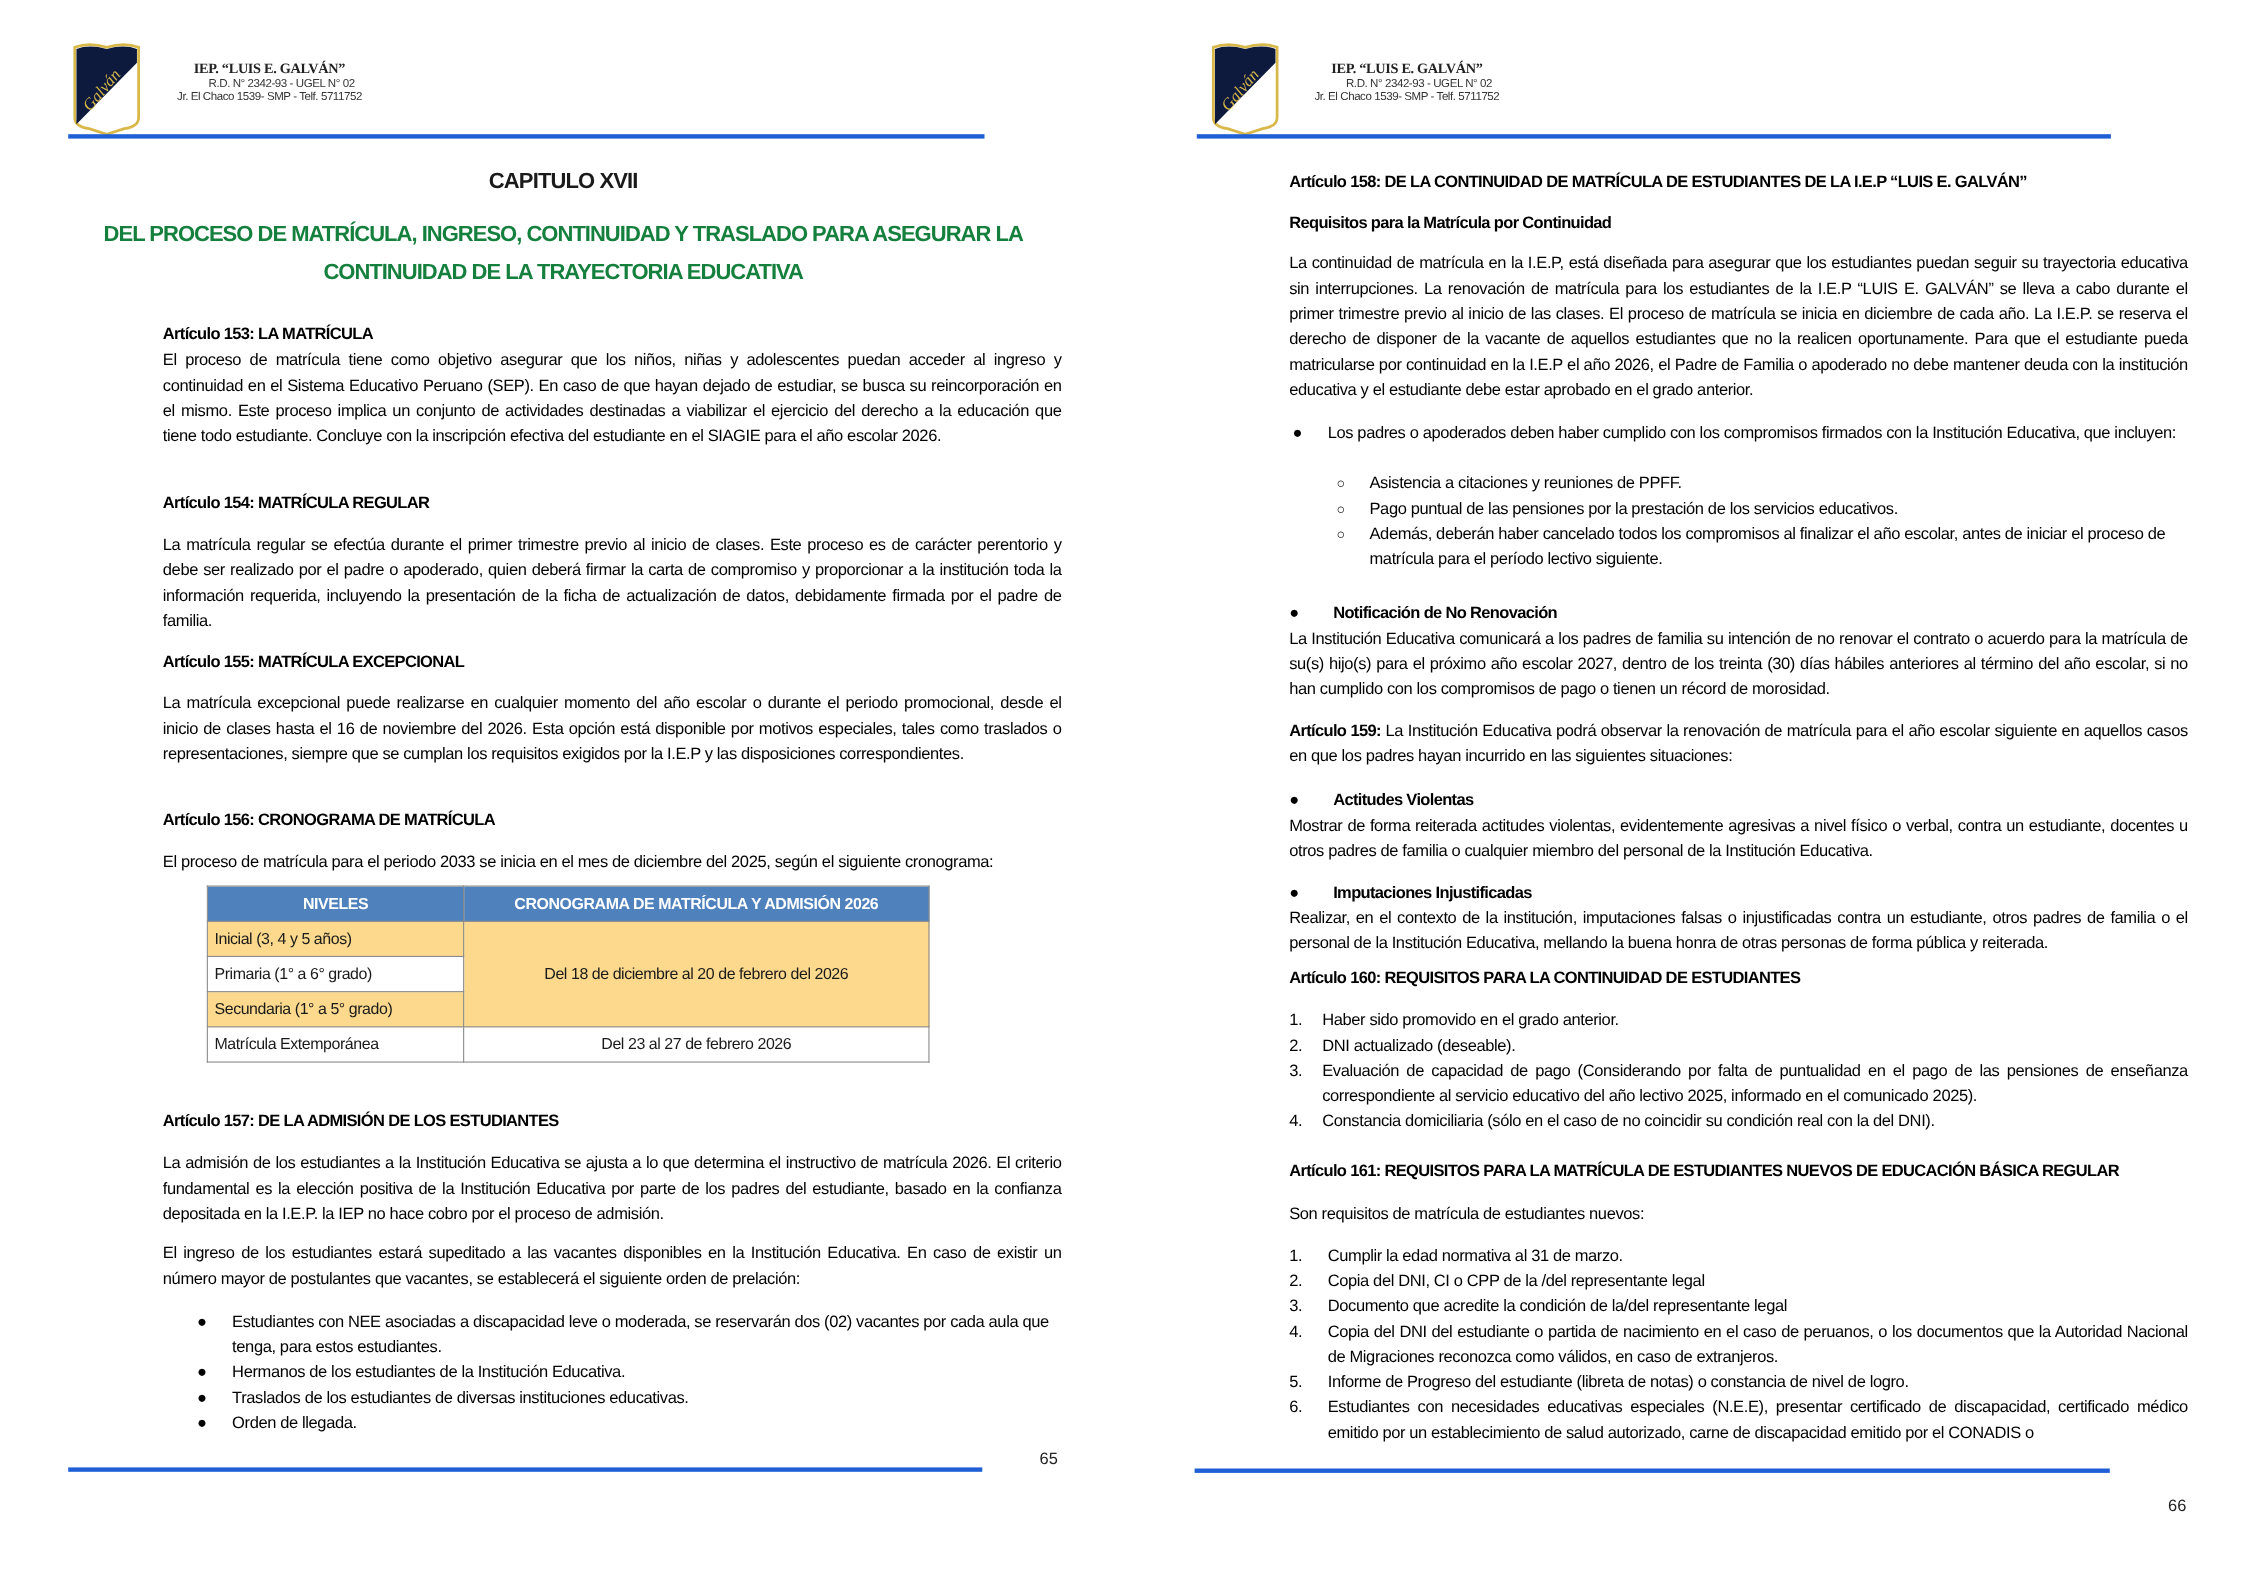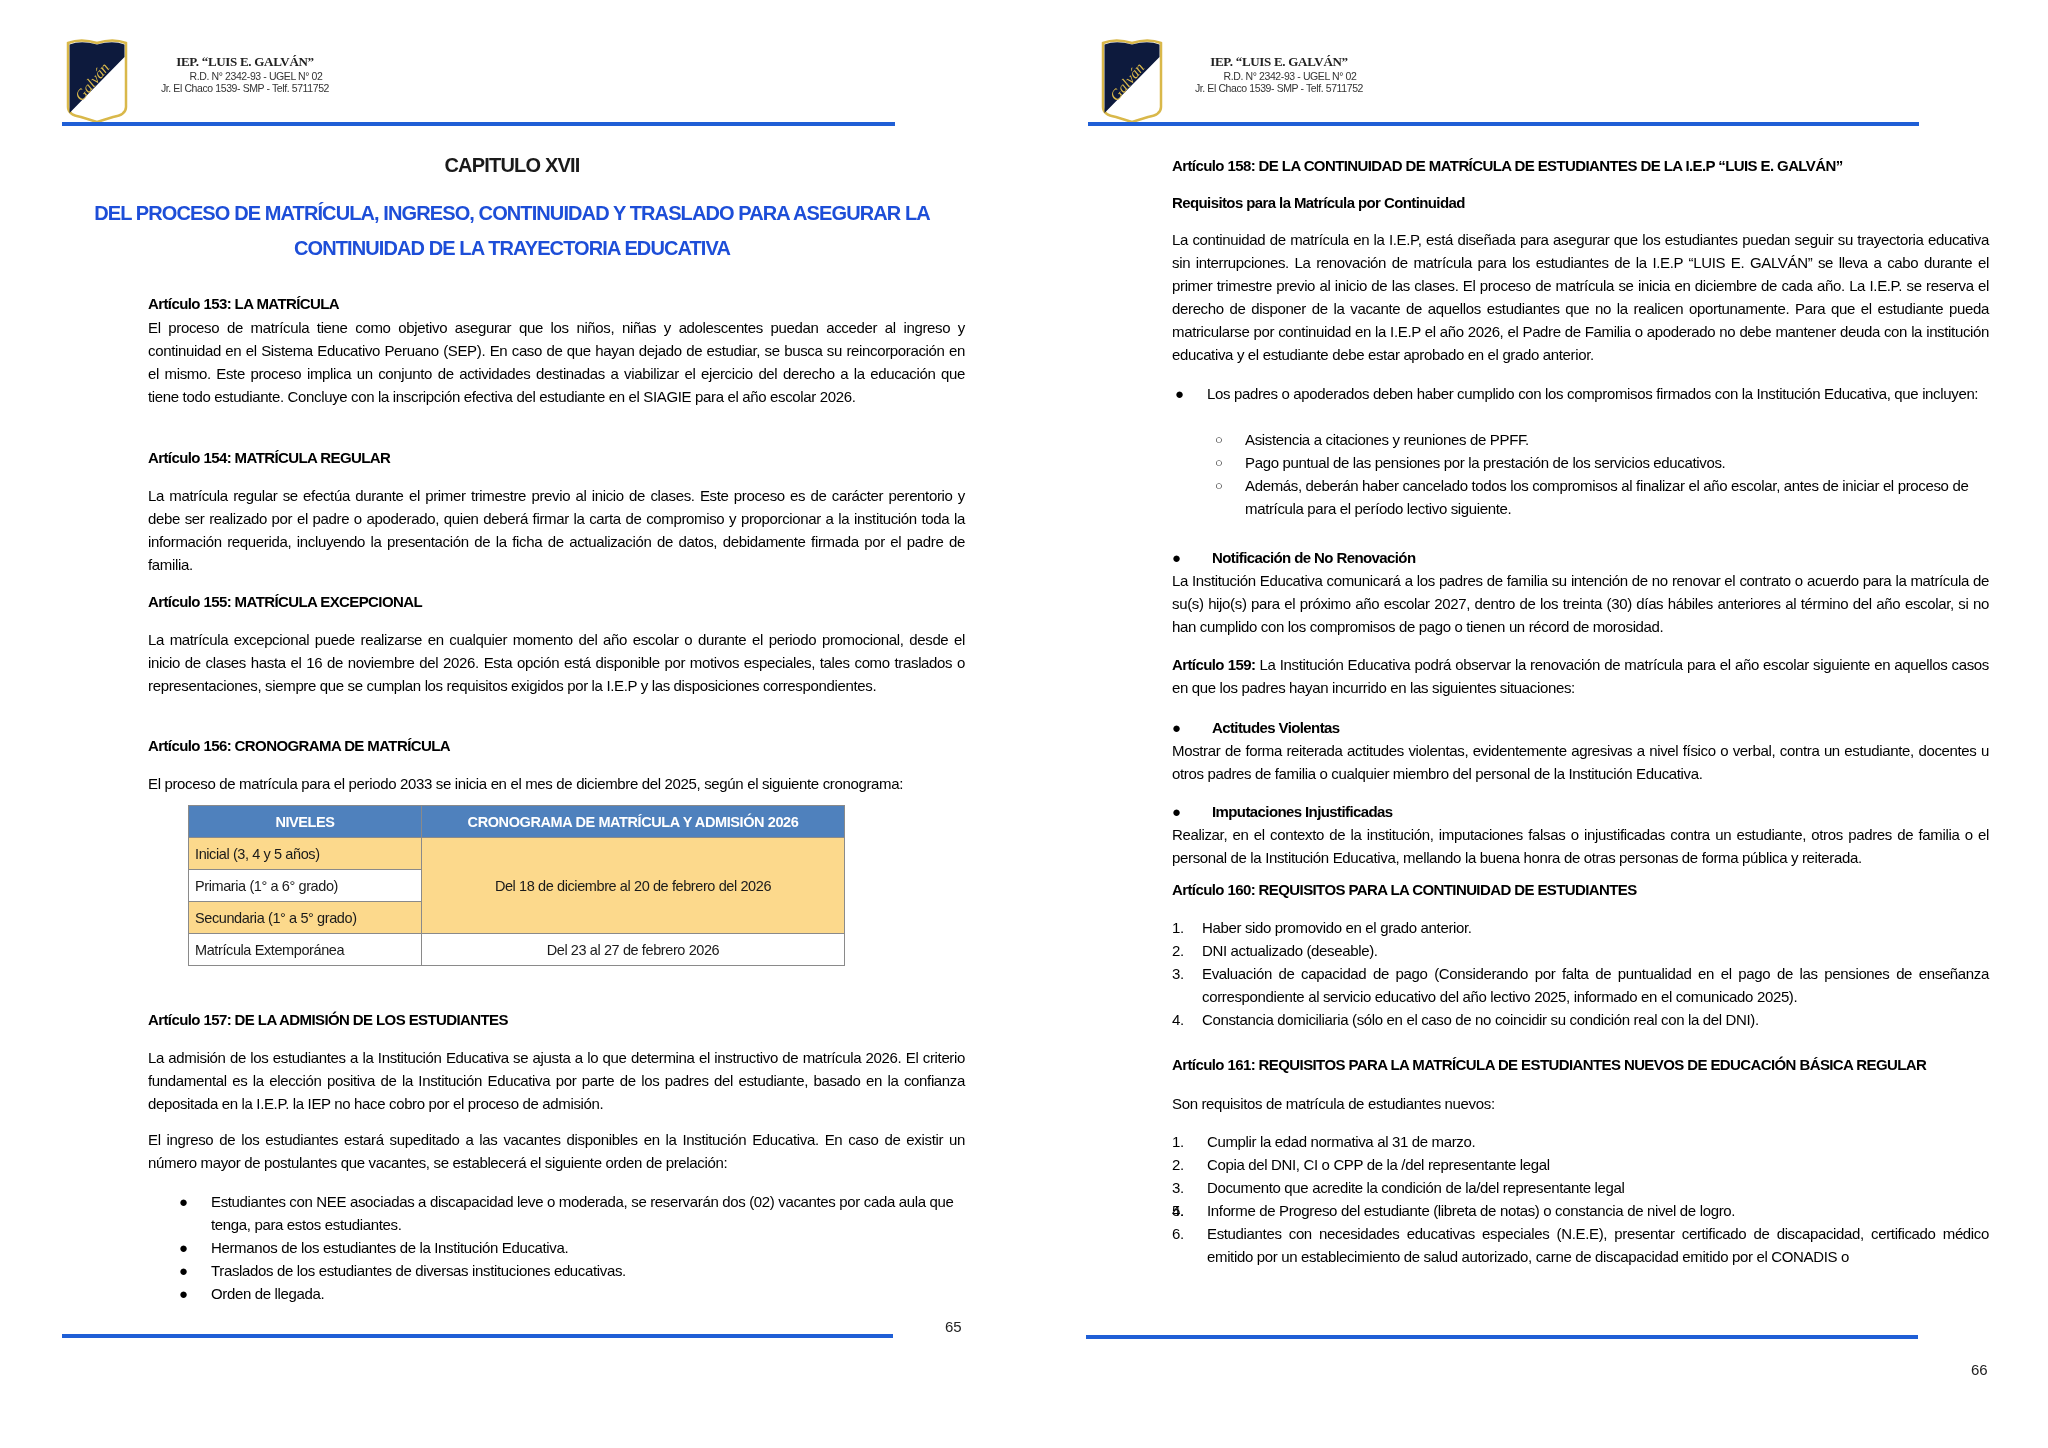--- a/index.html
+++ b/index.html
@@ -16,21 +16,21 @@
   .hdr-text { position:absolute; text-align:center; line-height:1.15; }
   .hdr-title { font-family:"Liberation Serif", serif; font-weight:bold; font-size:13px; color:#222; letter-spacing:-0.3px; }
   .hdr-sub { font-size:10.5px; color:#333; letter-spacing:-0.4px; }
   .blue-rule { position:absolute; height:4px; background:#1f5fd6; }
 
   
   .txt { position:absolute; font-family:"Liberation Sans Narrow","Liberation Sans", sans-serif; font-size:15px; line-height:23px; color:#000000; letter-spacing:-0.35px; }
   .just { text-align:justify; text-align-last:left; }
   .heading { font-weight:bold; letter-spacing:-0.6px; }
   .chapter { position:absolute; font-weight:bold; font-size:20px; text-align:center; letter-spacing:-0.8px; color:#1a1a1a; }
-  .subtitle { position:absolute; font-weight:bold; font-size:20px; line-height:35px; text-align:center; letter-spacing:-0.9px; color:#1d4ed8; }
+  .subtitle { position:absolute; font-weight:bold; font-size:20px; line-height:35px; text-align:center; letter-spacing:-0.9px; color:#15803d; }
 
   ul.bul, ul.sub, ol.num { margin:0; padding:0; list-style:none; }
   .bul li, .sub li, .num li { position:relative; }
   .bul li .mk { position:absolute; left:-32px; top:0; }
   .sub li .mk { position:absolute; left:-30px; top:0; font-size:13px; }
   .num li .mk { position:absolute; left:-30px; top:0; }
 
   .page-num { position:absolute; font-size:15px; color:#222; }
 
   
@@ -164,20 +164,20 @@
     <li><span class="mk" style="left:-30px;">3.</span><span>Evaluación de capacidad de pago (Considerando por falta de puntualidad en el pago de las pensiones de enseñanza correspondiente al servicio educativo del año lectivo 2025, informado en el comunicado 2025).</span></li>
     <li><span class="mk" style="left:-30px;">4.</span><span>Constancia domiciliaria (sólo en el caso de no coincidir su condición real con la del DNI).</span></li>
   </ol>
 
   <div class="txt heading" style="left:148px; top:1053px; width:830px;">Artículo 161: REQUISITOS PARA LA MATRÍCULA DE ESTUDIANTES NUEVOS DE EDUCACIÓN BÁSICA REGULAR</div>
   <div class="txt" style="left:148px; top:1092px;">Son requisitos de matrícula de estudiantes nuevos:</div>
   <ol class="num txt just" style="left:183px; top:1130px; width:782px;">
     <li><span class="mk" style="left:-35px;">1.</span><span>Cumplir la edad normativa al 31 de marzo.</span></li>
     <li><span class="mk" style="left:-35px;">2.</span><span>Copia del DNI, CI o CPP de la /del representante legal</span></li>
     <li><span class="mk" style="left:-35px;">3.</span><span>Documento que acredite la condición de la/del representante legal</span></li>
-    <li><span class="mk" style="left:-35px;">4.</span></li>
+    <li><span class="mk" style="left:-35px;">4.</span><span>Copia del DNI del estudiante o partida de nacimiento en el caso de peruanos, o los documentos que la Autoridad Nacional de Migraciones reconozca como válidos, en caso de extranjeros.</span></li>
     <li><span class="mk" style="left:-35px;">5.</span><span>Informe de Progreso del estudiante (libreta de notas) o constancia de nivel de logro.</span></li>
     <li><span class="mk" style="left:-35px;">6.</span><span>Estudiantes con necesidades educativas especiales (N.E.E), presentar certificado de discapacidad, certificado médico emitido por un establecimiento de salud autorizado, carne de discapacidad emitido por el CONADIS o</span></li>
   </ol>
 
   <div class="blue-rule" style="left:62px; top:1335px; width:832px;"></div>
   <div class="page-num" style="left:947px; top:1318px;margin-top:43px;">66</div>
 </div>
 
 </body></html>

